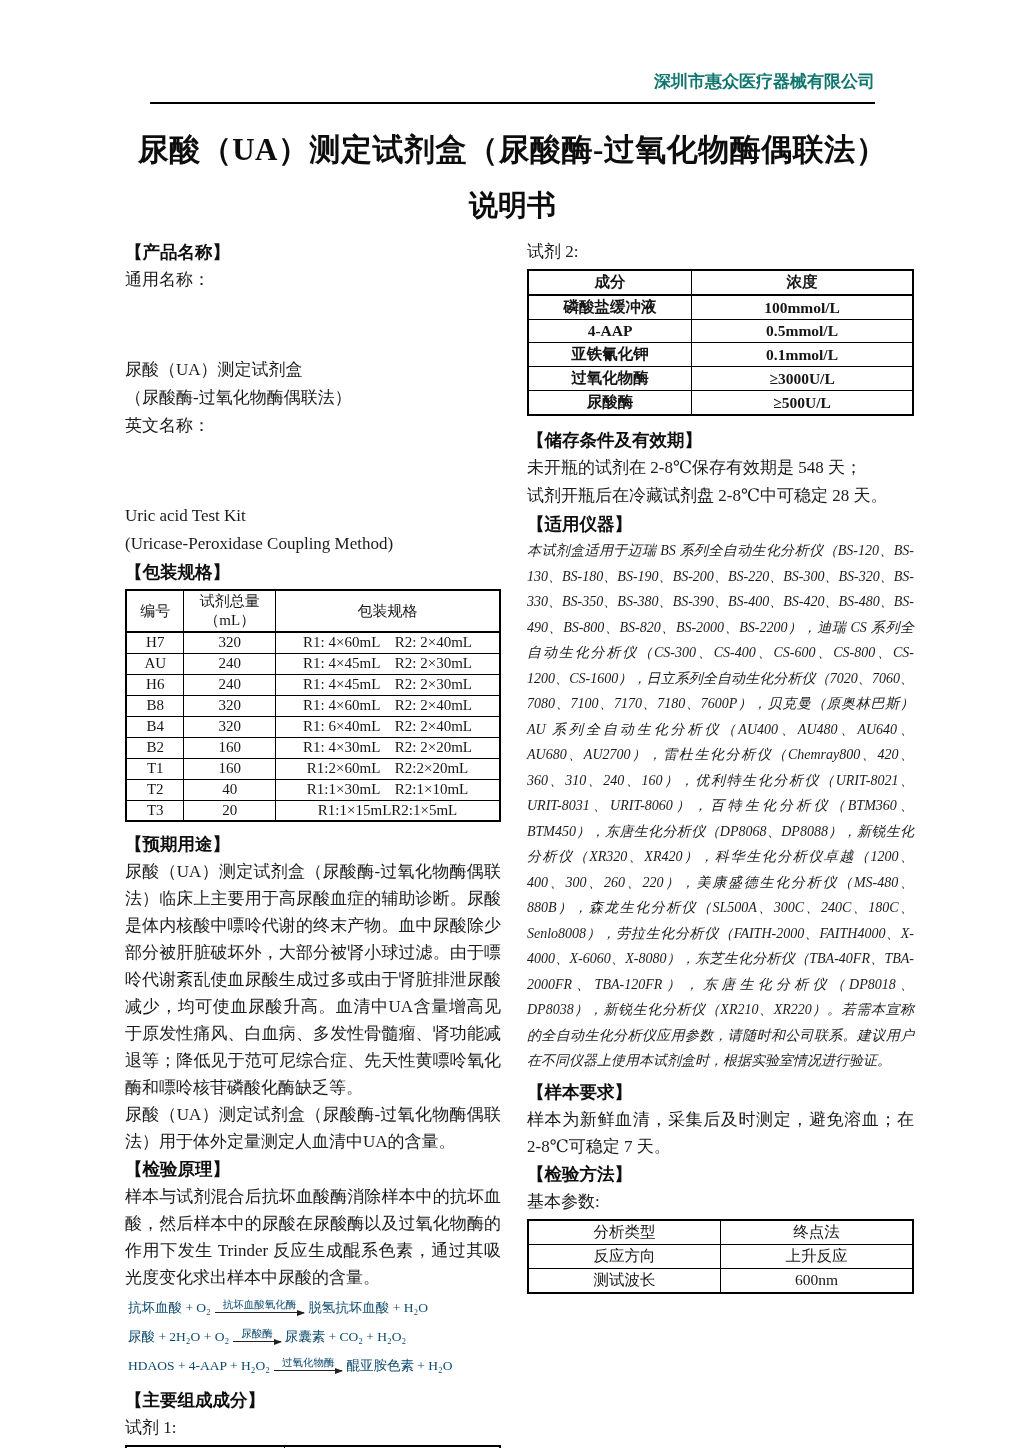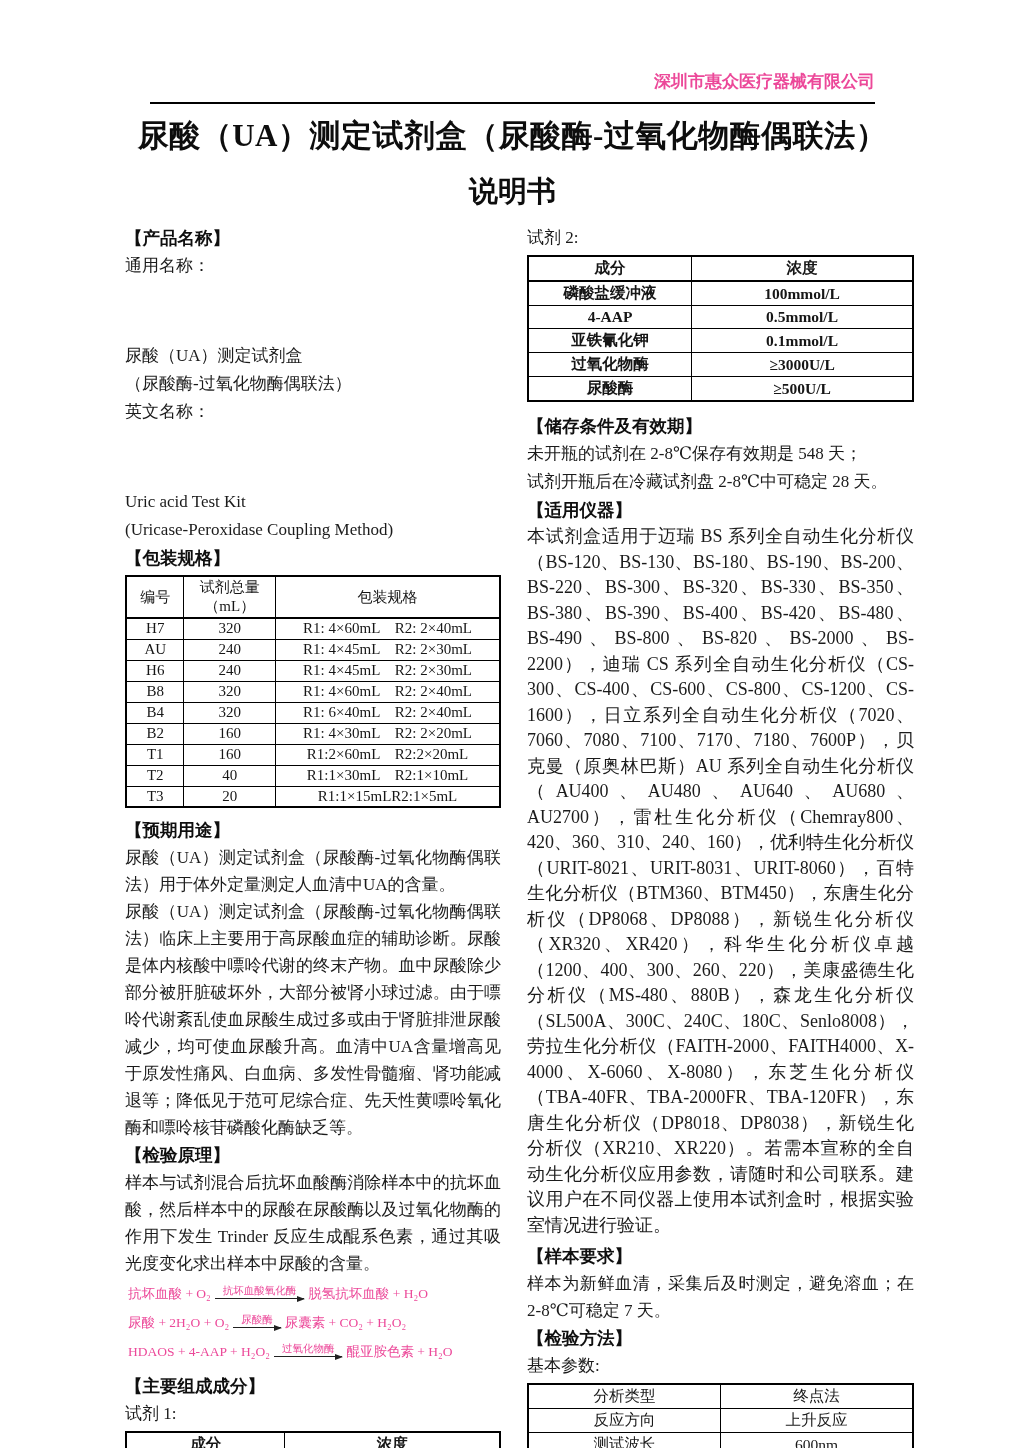--- a/index.html
+++ b/index.html
@@ -7,43 +7,43 @@
   .page {
     position:relative; width:1024px; height:1448px; margin:0 auto;
     background:#fff; color:#1b1b1b; overflow:hidden;
     font-family:"Liberation Serif","DejaVu Serif",serif;
   }
   .content { padding:72px 124px 0 125px; }
 
   .company {
     text-align:right; padding-right:25px;
     font-family:"Liberation Sans","DejaVu Sans",sans-serif;
-    font-weight:bold; font-size:17px; line-height:20px; color:#ec4899;
+    font-weight:bold; font-size:17px; line-height:20px; color:#0f766e;
   }
   .header-rule { height:2px; background:#000; margin:10px 25px 0 25px; }
 
   .doc-title {
-    text-align:center; margin-top:12px;
+    text-align:center; margin-top:26px;
     font-size:31px; font-weight:bold; line-height:40px; letter-spacing:0.5px; color:#0d0d0d;
   }
   .doc-subtitle { text-align:center; margin-top:16px; font-size:29px; font-weight:bold; line-height:38px; color:#0d0d0d; }
 
   .columns { display:flex; gap:26px; margin-top:14px; }
   .col-left  { width:376px; flex:0 0 376px; }
   .col-right { width:387px; flex:0 0 387px; }
 
   .sec-h {
     font-family:"Liberation Sans","DejaVu Sans",sans-serif;
     font-weight:bold; font-size:17.5px; line-height:28px; color:#0f0f0f;
   }
   .mt4 { margin-top:4px; } .mt8 { margin-top:8px; } .mt10 { margin-top:10px; }
 
   .line  { font-size:17px; line-height:28px; }
   .para  { font-size:17px; line-height:27px; text-align:justify; }
-  .para-instruments { font-size:18px; line-height:25.5px; text-align:justify; }
+  .para-instruments { font-size:14px; line-height:25.5px; text-align:justify;font-style:italic; }
 
   .name-row { display:flex; font-size:17px; line-height:28px;flex-direction:column; }
   .name-label { flex:0 0 90px; }
   .name-value { flex:1; }
 
   table { border-collapse:collapse; width:100%; table-layout:fixed; }
   .doc-table { border:2.5px solid #000; font-size:15px; text-align:center; margin-top:3px; }
   .doc-table th, .doc-table td {
     border:1px solid #000; font-weight:normal; padding:1px 2px; color:#161616;
   }
@@ -53,21 +53,21 @@
   .pkg-table thead th { height:42px; }
   .hdr-2line { line-height:19px; }
   .spec { white-space:pre; }
 
   .kv-table td, .kv-table th { height:23px; font-size:15.5px;font-weight:bold; }
   .params-table td { height:24px; font-size:15.5px; }
 
   .equations { margin-top:8px; padding-left:3px; }
   .equation {
     display:flex; align-items:center; white-space:nowrap;
-    font-size:13.5px; line-height:16px; margin-bottom:12px; color:#ec4899;
+    font-size:13.5px; line-height:16px; margin-bottom:12px; color:#0c4a6e;
   }
   .rx-part { flex:0 0 auto; }
   .rx-arrow { display:flex; flex-direction:column; align-items:center; margin:0 4px; }
   .rx-enzyme { font-size:10.5px; line-height:12px; padding:0 8px 1px 8px; }
   .rx-line { position:relative; align-self:stretch; height:4px; border-top:1.2px solid #222; }
   .rx-line::after {
     content:""; position:absolute; right:-1px; top:-3.4px; width:0; height:0;
     border-top:3px solid transparent; border-bottom:3px solid transparent; border-left:8px solid #222;
   }
 </style>
@@ -168,22 +168,22 @@
                   <td>T3</td>
                   <td>20</td>
                   <td class="spec">R1:1×15mLR2:1×5mL</td>
                 </tr>
             </tbody>
           </table>
         </div>
 
         <div>
           <div class="sec-h mt8">【预期用途】</div>
+          <div class="para">尿酸（UA）测定试剂盒（尿酸酶-过氧化物酶偶联法）临床上主要用于高尿酸血症的辅助诊断。尿酸是体内核酸中嘌呤代谢的终末产物。血中尿酸除少部分被肝脏破坏外，大部分被肾小球过滤。由于嘌呤代谢紊乱使血尿酸生成过多或由于肾脏排泄尿酸减少，均可使血尿酸升高。血清中UA含量增高见于原发性痛风、白血病、多发性骨髓瘤、肾功能减退等；降低见于范可尼综合症、先天性黄嘌呤氧化酶和嘌呤核苷磷酸化酶缺乏等。</div>
           <div class="para">尿酸（UA）测定试剂盒（尿酸酶-过氧化物酶偶联法）用于体外定量测定人血清中UA的含量。</div>
-          <div class="para">尿酸（UA）测定试剂盒（尿酸酶-过氧化物酶偶联法）临床上主要用于高尿酸血症的辅助诊断。尿酸是体内核酸中嘌呤代谢的终末产物。血中尿酸除少部分被肝脏破坏外，大部分被肾小球过滤。由于嘌呤代谢紊乱使血尿酸生成过多或由于肾脏排泄尿酸减少，均可使血尿酸升高。血清中UA含量增高见于原发性痛风、白血病、多发性骨髓瘤、肾功能减退等；降低见于范可尼综合症、先天性黄嘌呤氧化酶和嘌呤核苷磷酸化酶缺乏等。</div>
         </div>
 
         <div>
           <div class="sec-h">【检验原理】</div>
           <div class="para">样本与试剂混合后抗坏血酸酶消除样本中的抗坏血酸，然后样本中的尿酸在尿酸酶以及过氧化物酶的作用下发生 Trinder 反应生成醌系色素，通过其吸光度变化求出样本中尿酸的含量。</div>
           <div class="equations">
             <div class="equation">
               <span class="rx-part">抗坏血酸 + O₂</span>
               <span class="rx-arrow">
                 <span class="rx-enzyme">抗坏血酸氧化酶</span>

